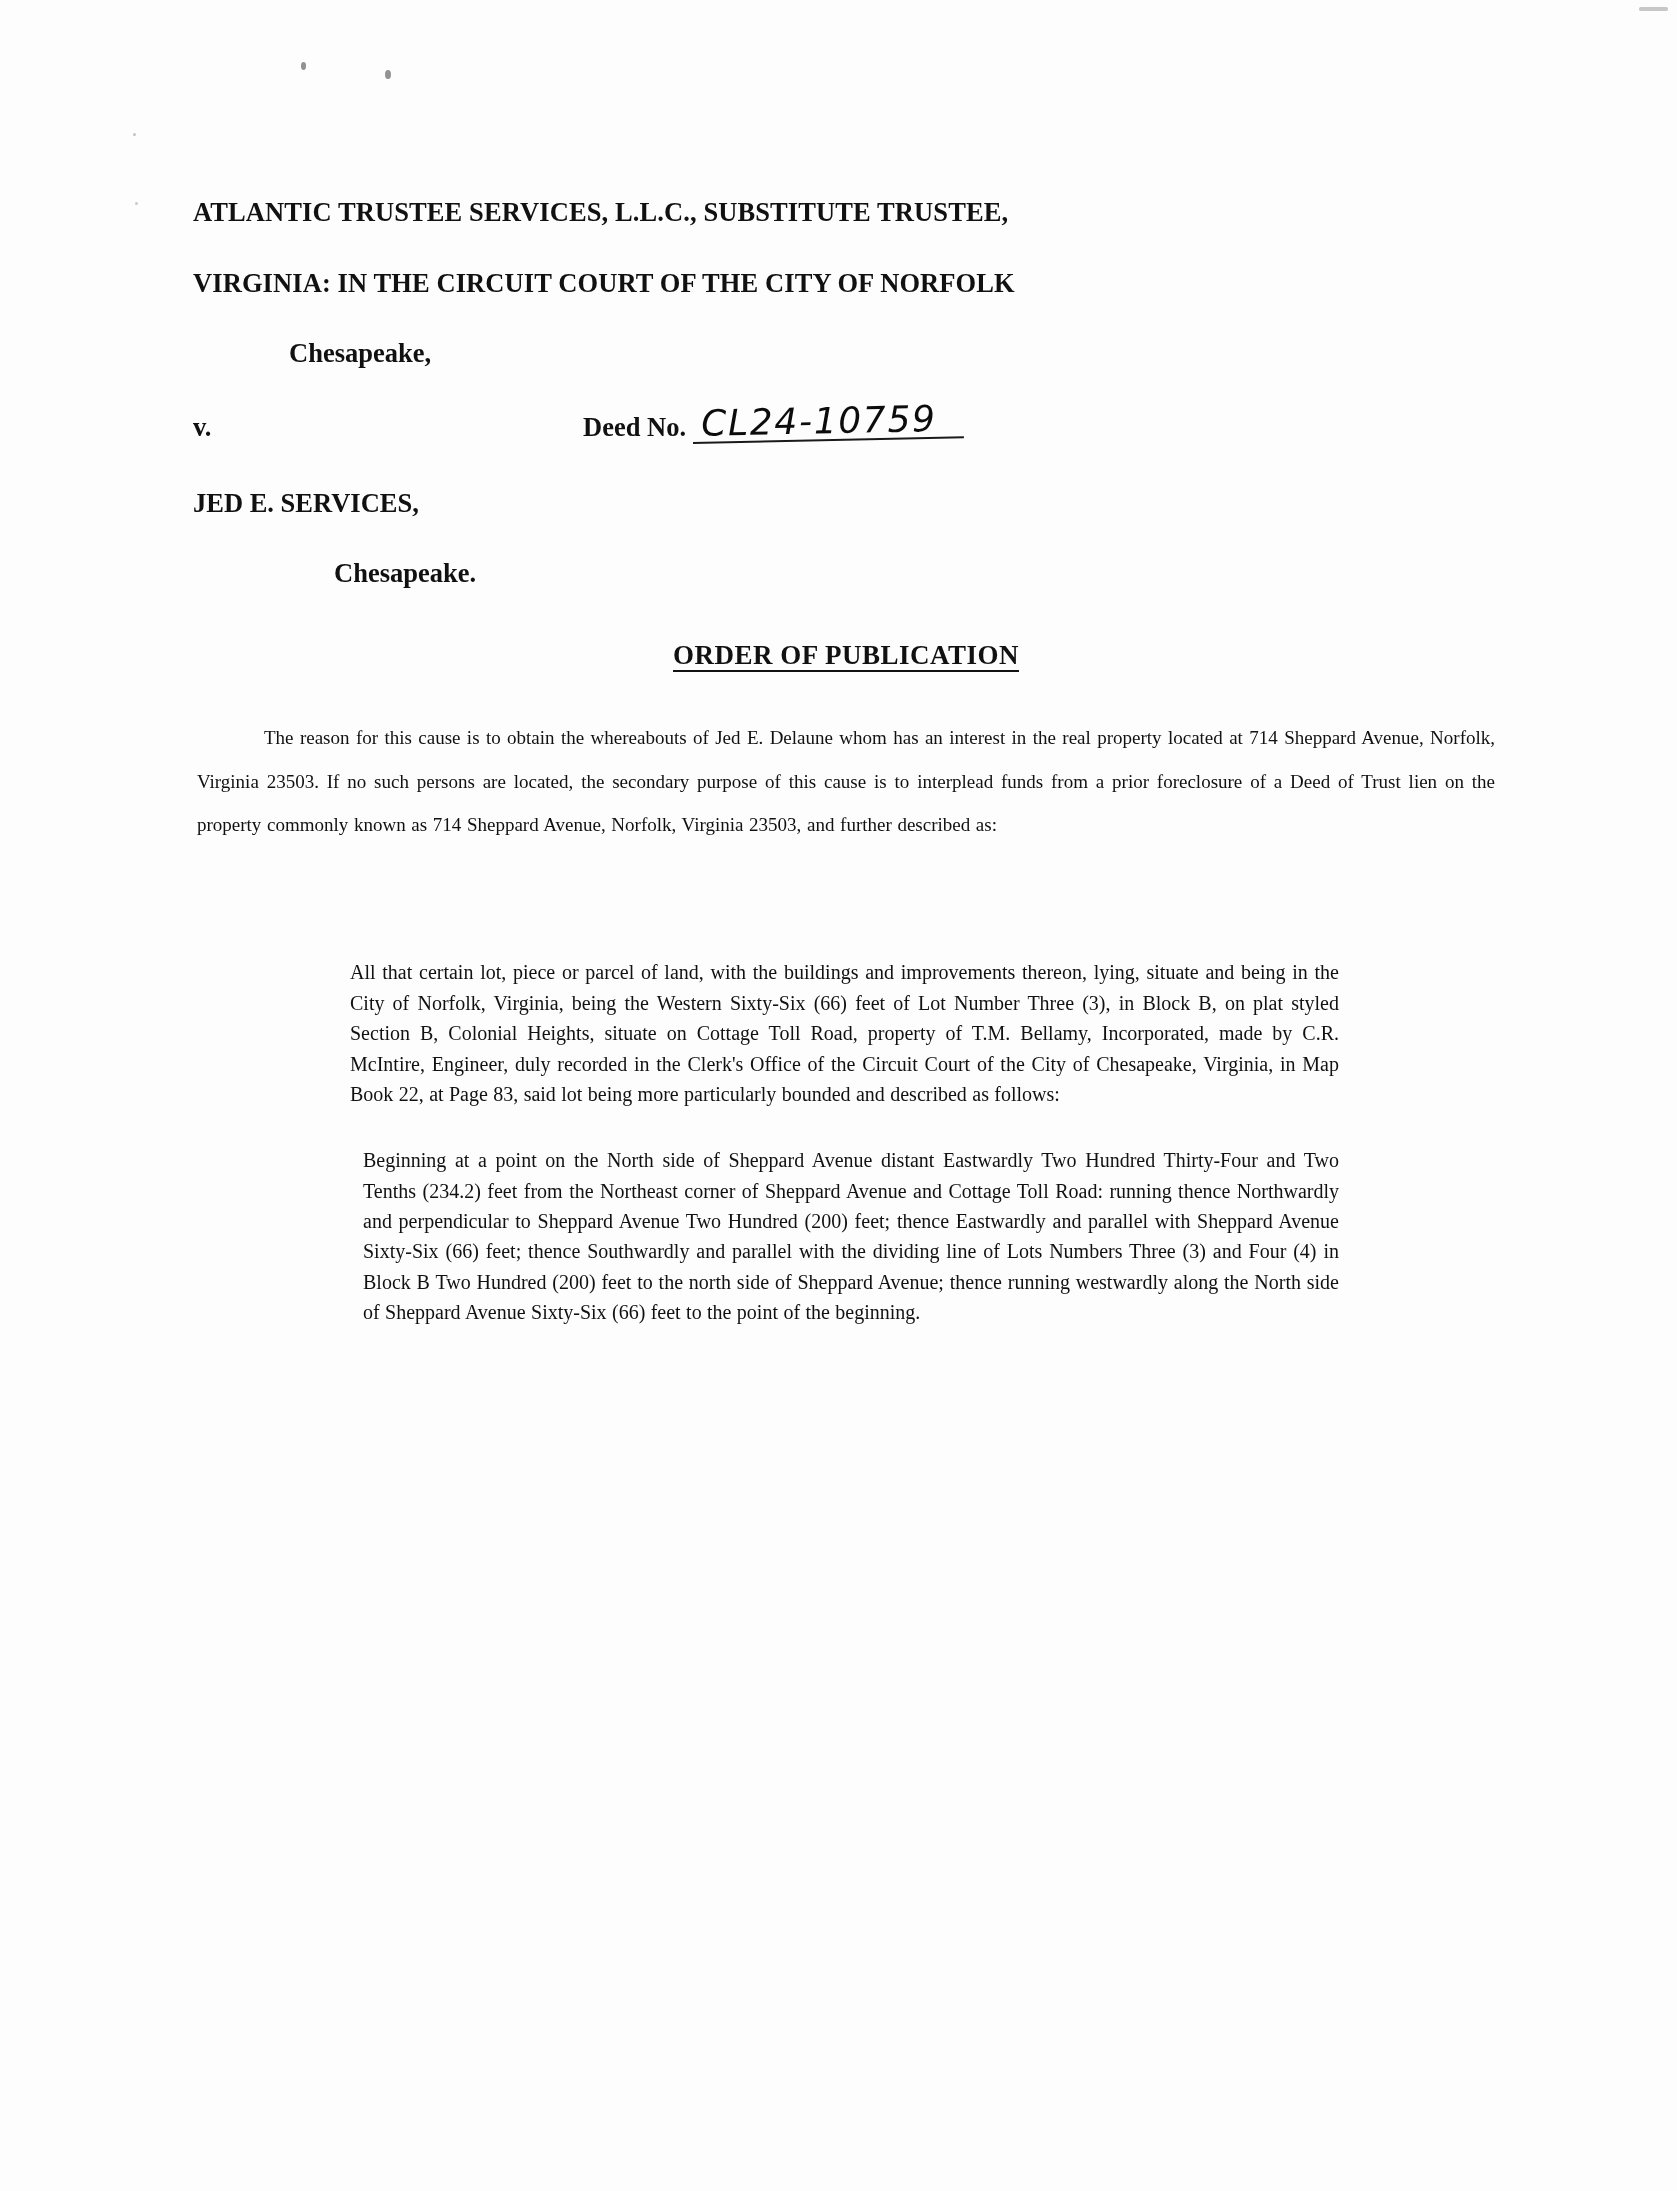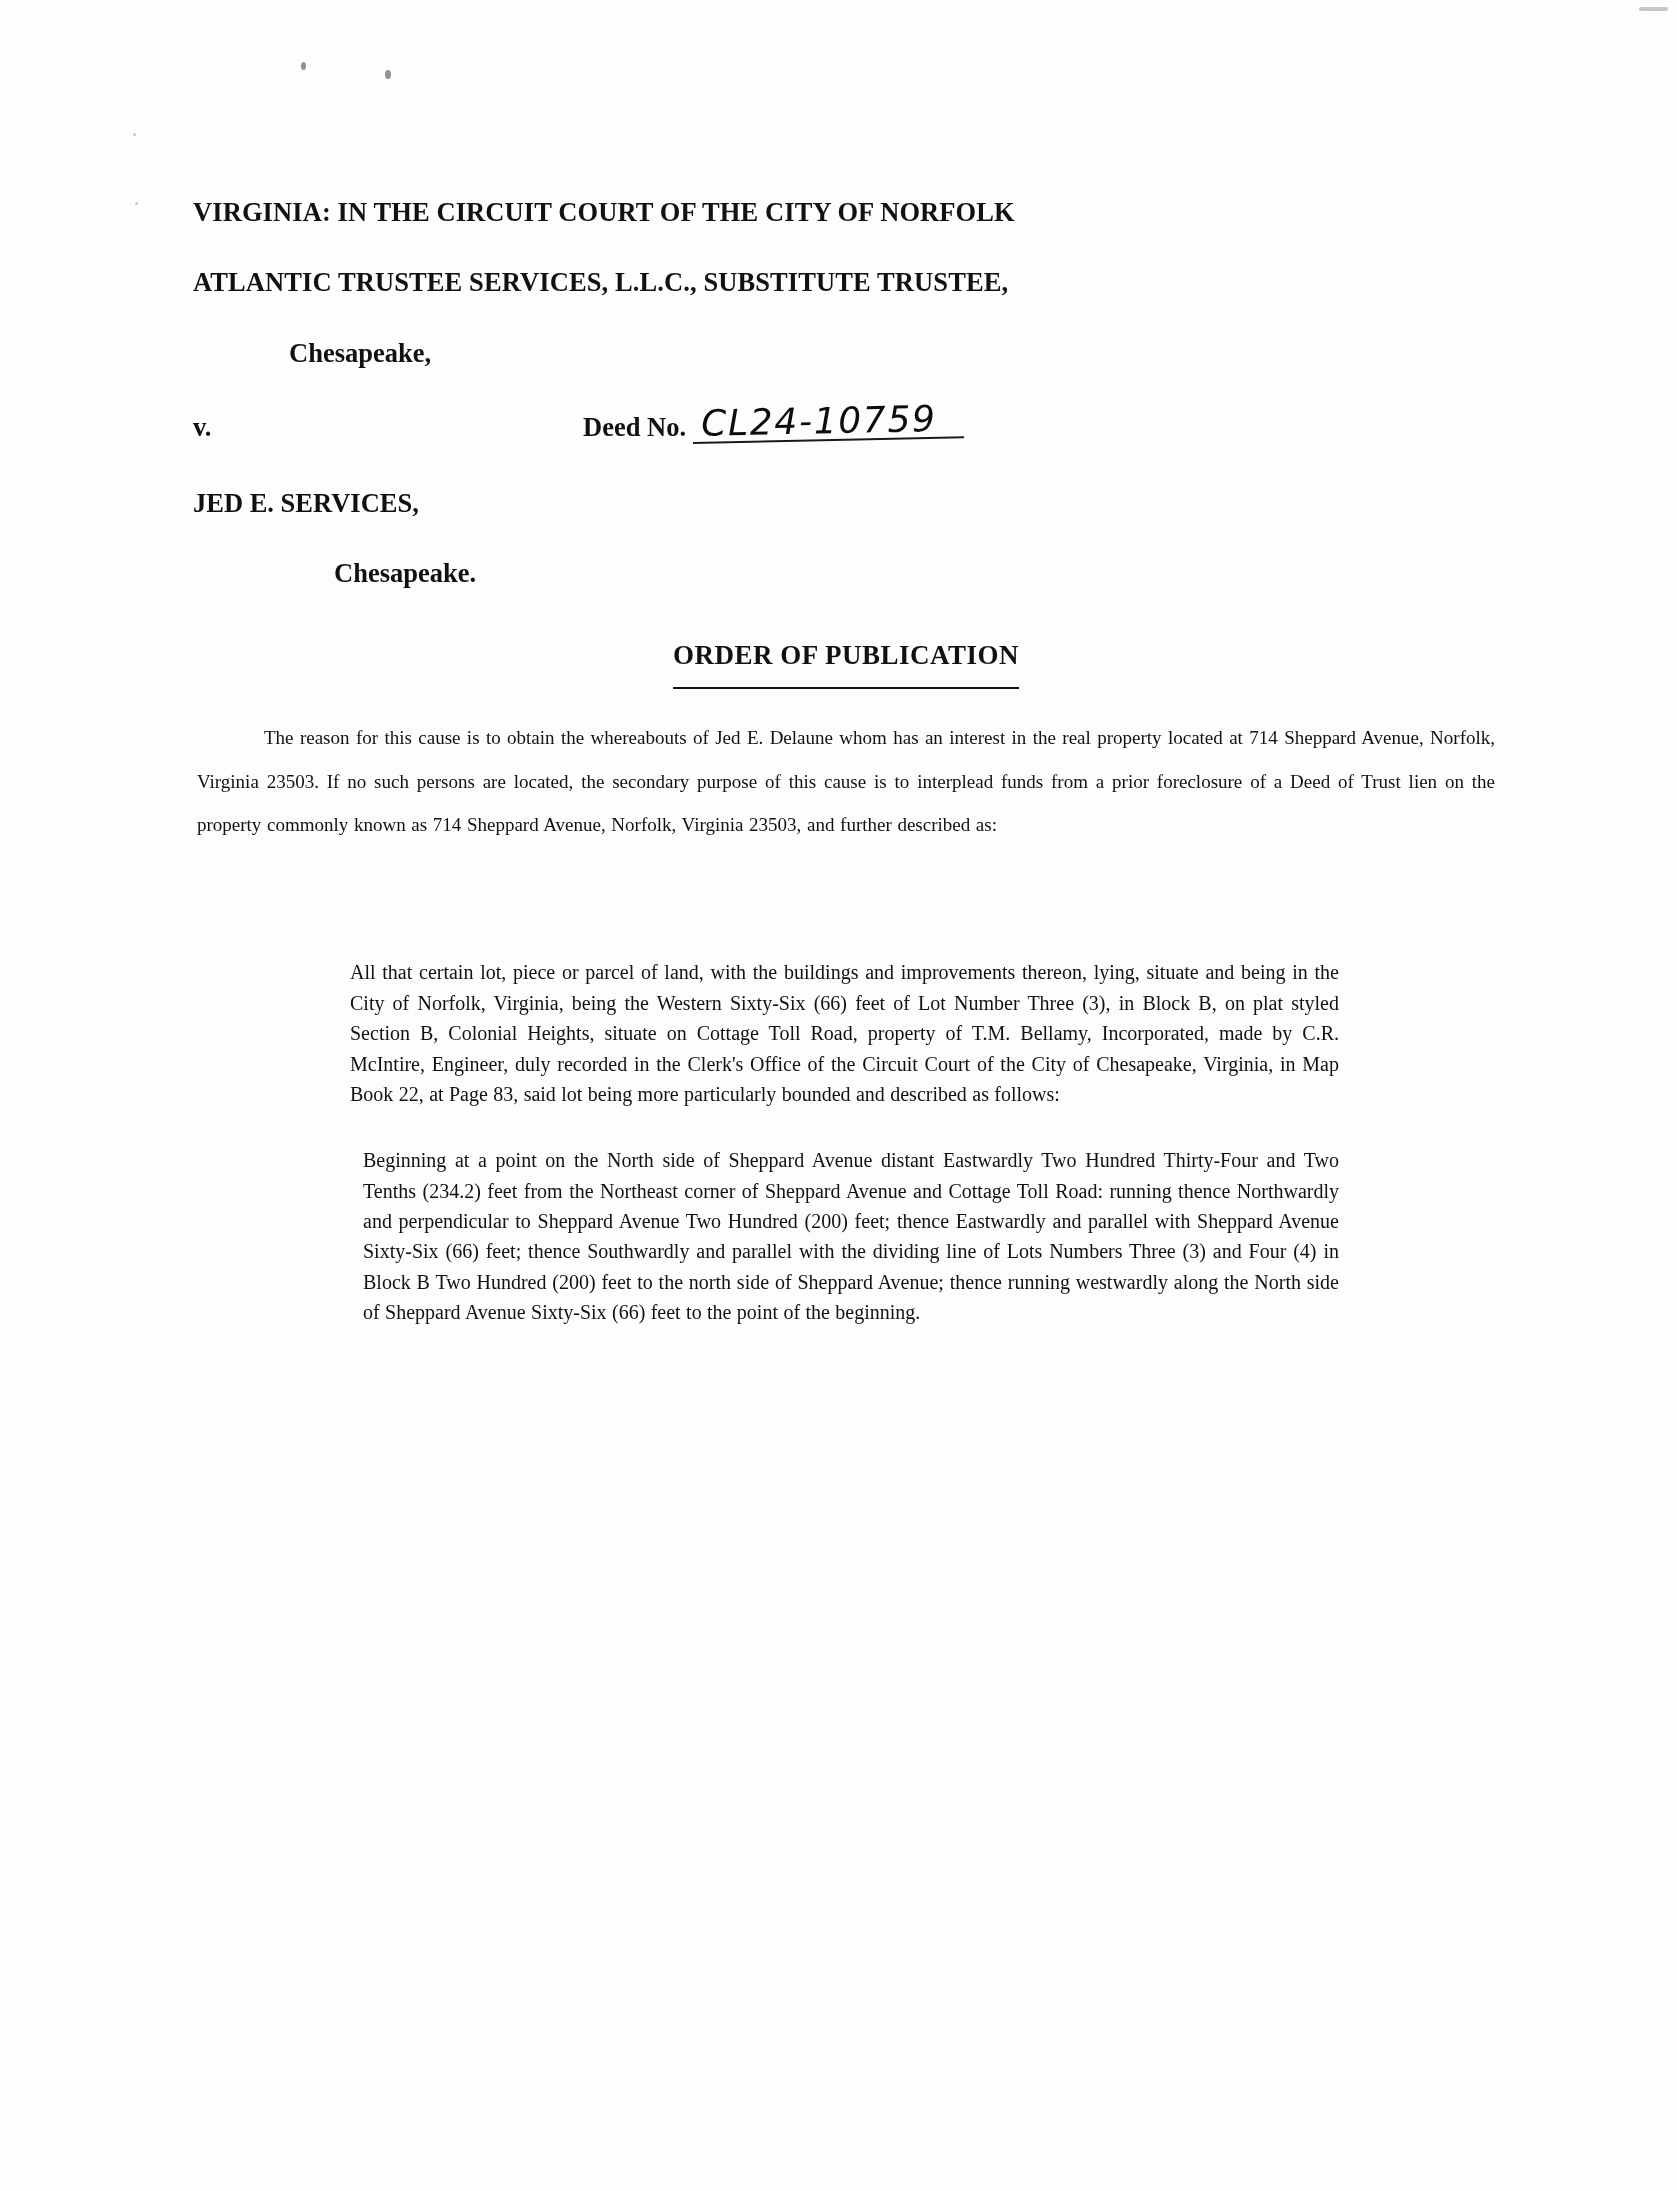--- a/index.html
+++ b/index.html
@@ -115,21 +115,21 @@
   
   .doc-title {
     text-align: center;
     font-weight: bold;
     font-size: 27px;
     letter-spacing: 0.5px;
     margin: 0 0 45px 0;
   }
   .doc-title span {
     border-bottom: 2.6px solid #121212;
-    padding-bottom: 17px;
+    padding-bottom: 0;
   }
 
   
   .body-par {
     font-size: 19px;
     text-align: justify;
     text-justify: inter-word;
     line-height: 2.28;
     margin: 4px;
     text-indent: 67px;
@@ -158,23 +158,23 @@
 <div class="page">
 
   <div class="corner-dash"></div>
   <span class="speck" style="left:301px;top:62px;width:5.1px;height:7.7px;"></span>
   <span class="speck" style="left:385px;top:70px;width:6px;height:9.4px;"></span>
   <span class="speck" style="left:133px;top:133px;width:3.4px;height:3.4px;opacity:.4;"></span>
   <span class="speck" style="left:135px;top:202px;width:3.4px;height:3.4px;opacity:.35;"></span>
 
   <div class="content">
 
+    <p class="caption-line second">ATLANTIC TRUSTEE SERVICES, L.L.C., SUBSTITUTE TRUSTEE,</p>
+
     <p class="caption-line">VIRGINIA: IN THE CIRCUIT COURT OF THE CITY OF NORFOLK</p>
-
-    <p class="caption-line second">ATLANTIC TRUSTEE SERVICES, L.L.C., SUBSTITUTE TRUSTEE,</p>
 
     <p class="party-role">Chesapeake,</p>
 
     <div class="vs-row">
       <span class="vs-label">v.</span>
       <span class="case-no-wrap">
         <span class="case-no-label">Deed No.</span>
         <span class="case-no-value">CL24-10759</span>
       </span>
     </div>

